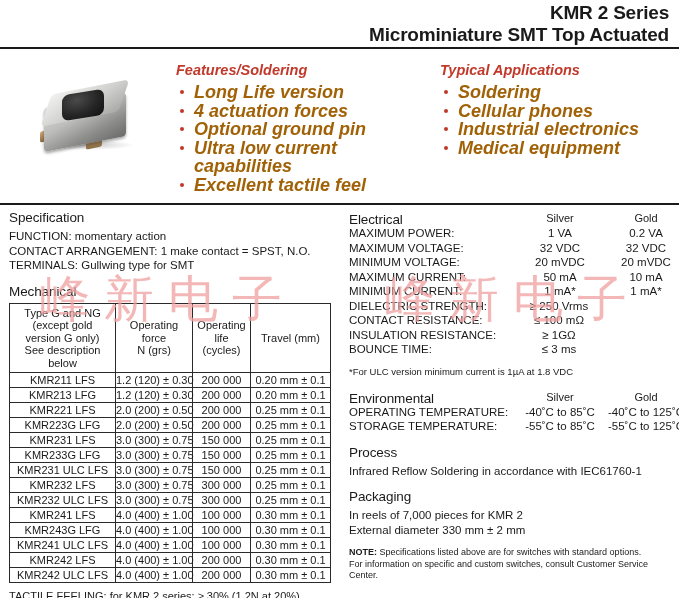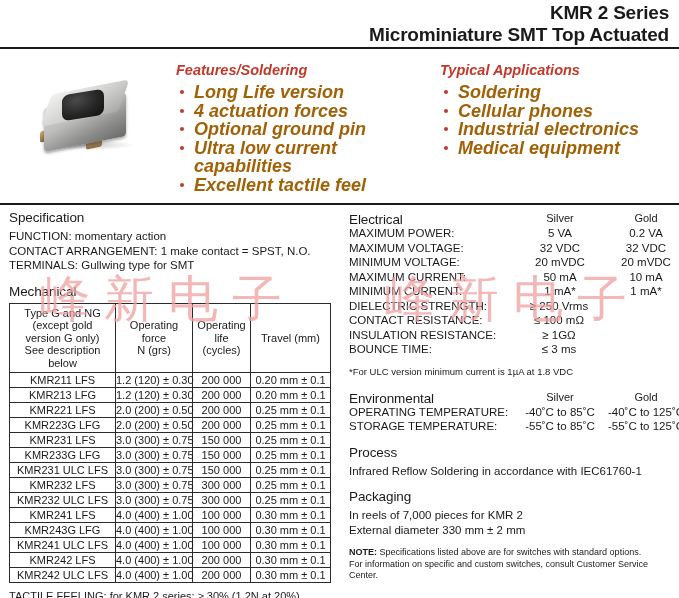--- a/index.html
+++ b/index.html
@@ -443,21 +443,21 @@
   <div class="col-right">
 
     <div class="hdr-row">
       <h2 class="sec">Electrical</h2>
       <span class="col-silver">Silver</span>
       <span class="col-gold">Gold</span>
     </div>
 
     <div class="row">
       <span class="lbl">MAXIMUM POWER:</span>
-      <span class="v1">5 VA</span>
+      <span class="v1">1 VA</span>
       <span class="v2">0.2 VA</span>
     </div>
     <div class="row">
       <span class="lbl">MAXIMUM VOLTAGE:</span>
       <span class="v1">32 VDC</span>
       <span class="v2">32 VDC</span>
     </div>
     <div class="row">
       <span class="lbl">MINIMUM VOLTAGE:</span>
       <span class="v1">20 mVDC</span>

